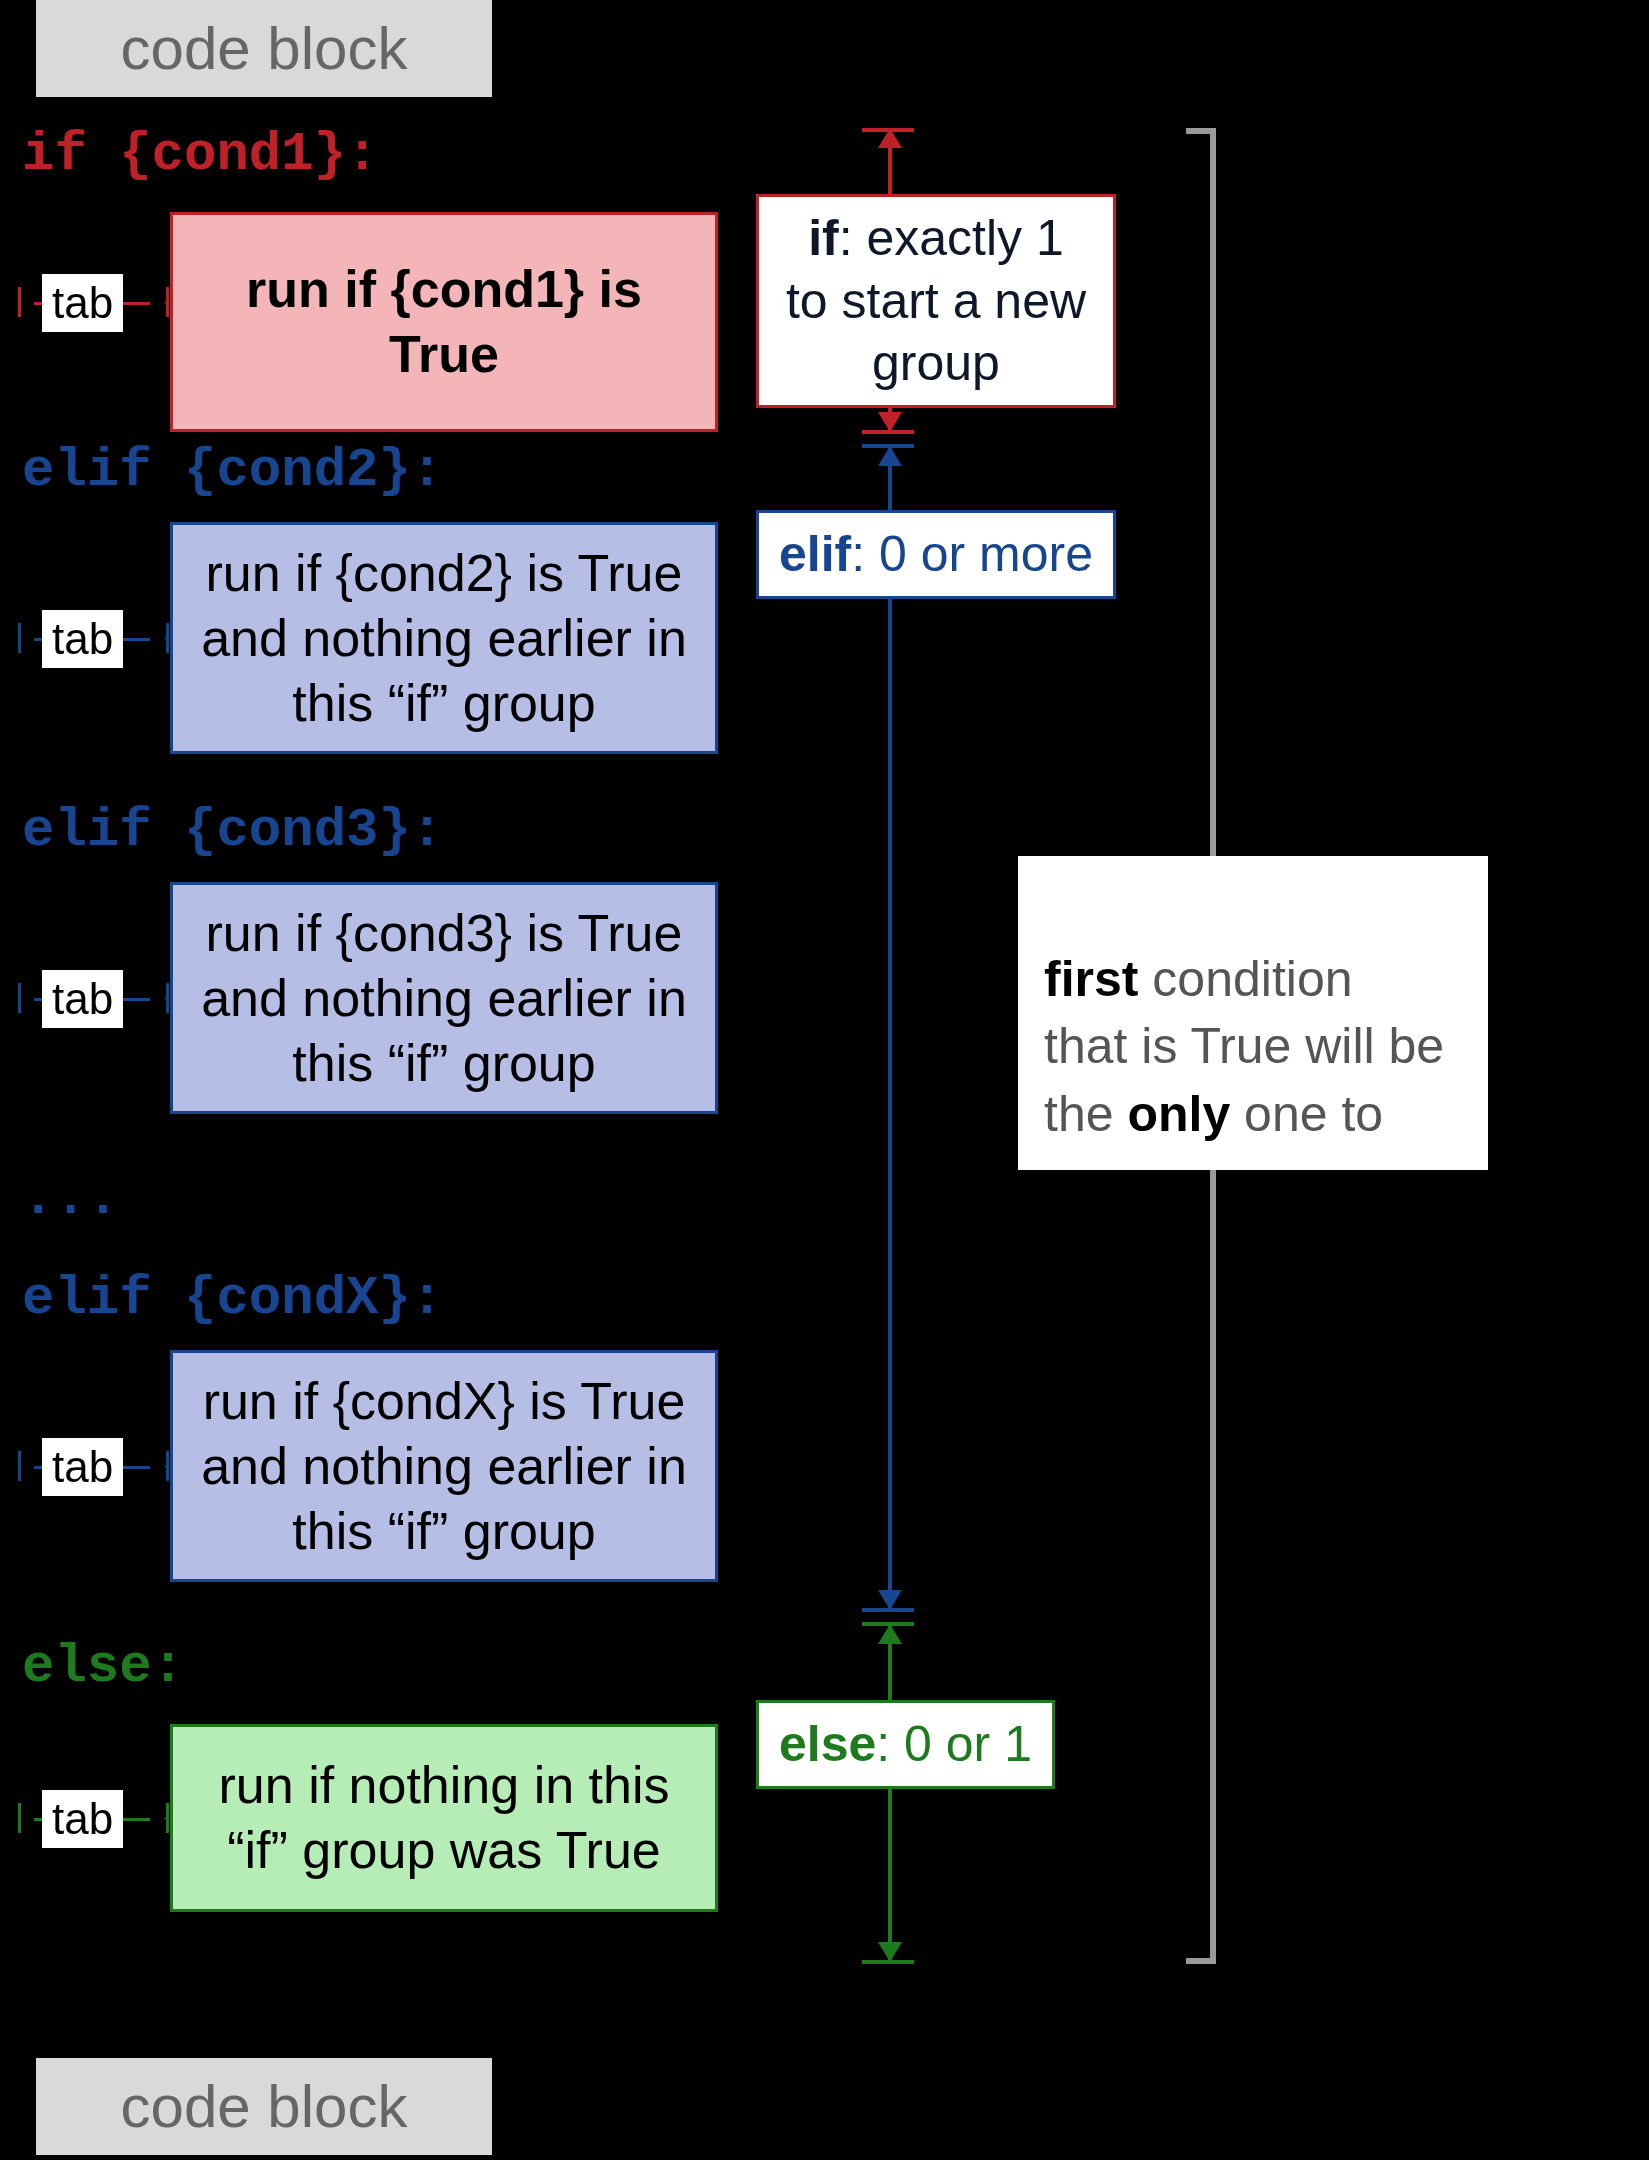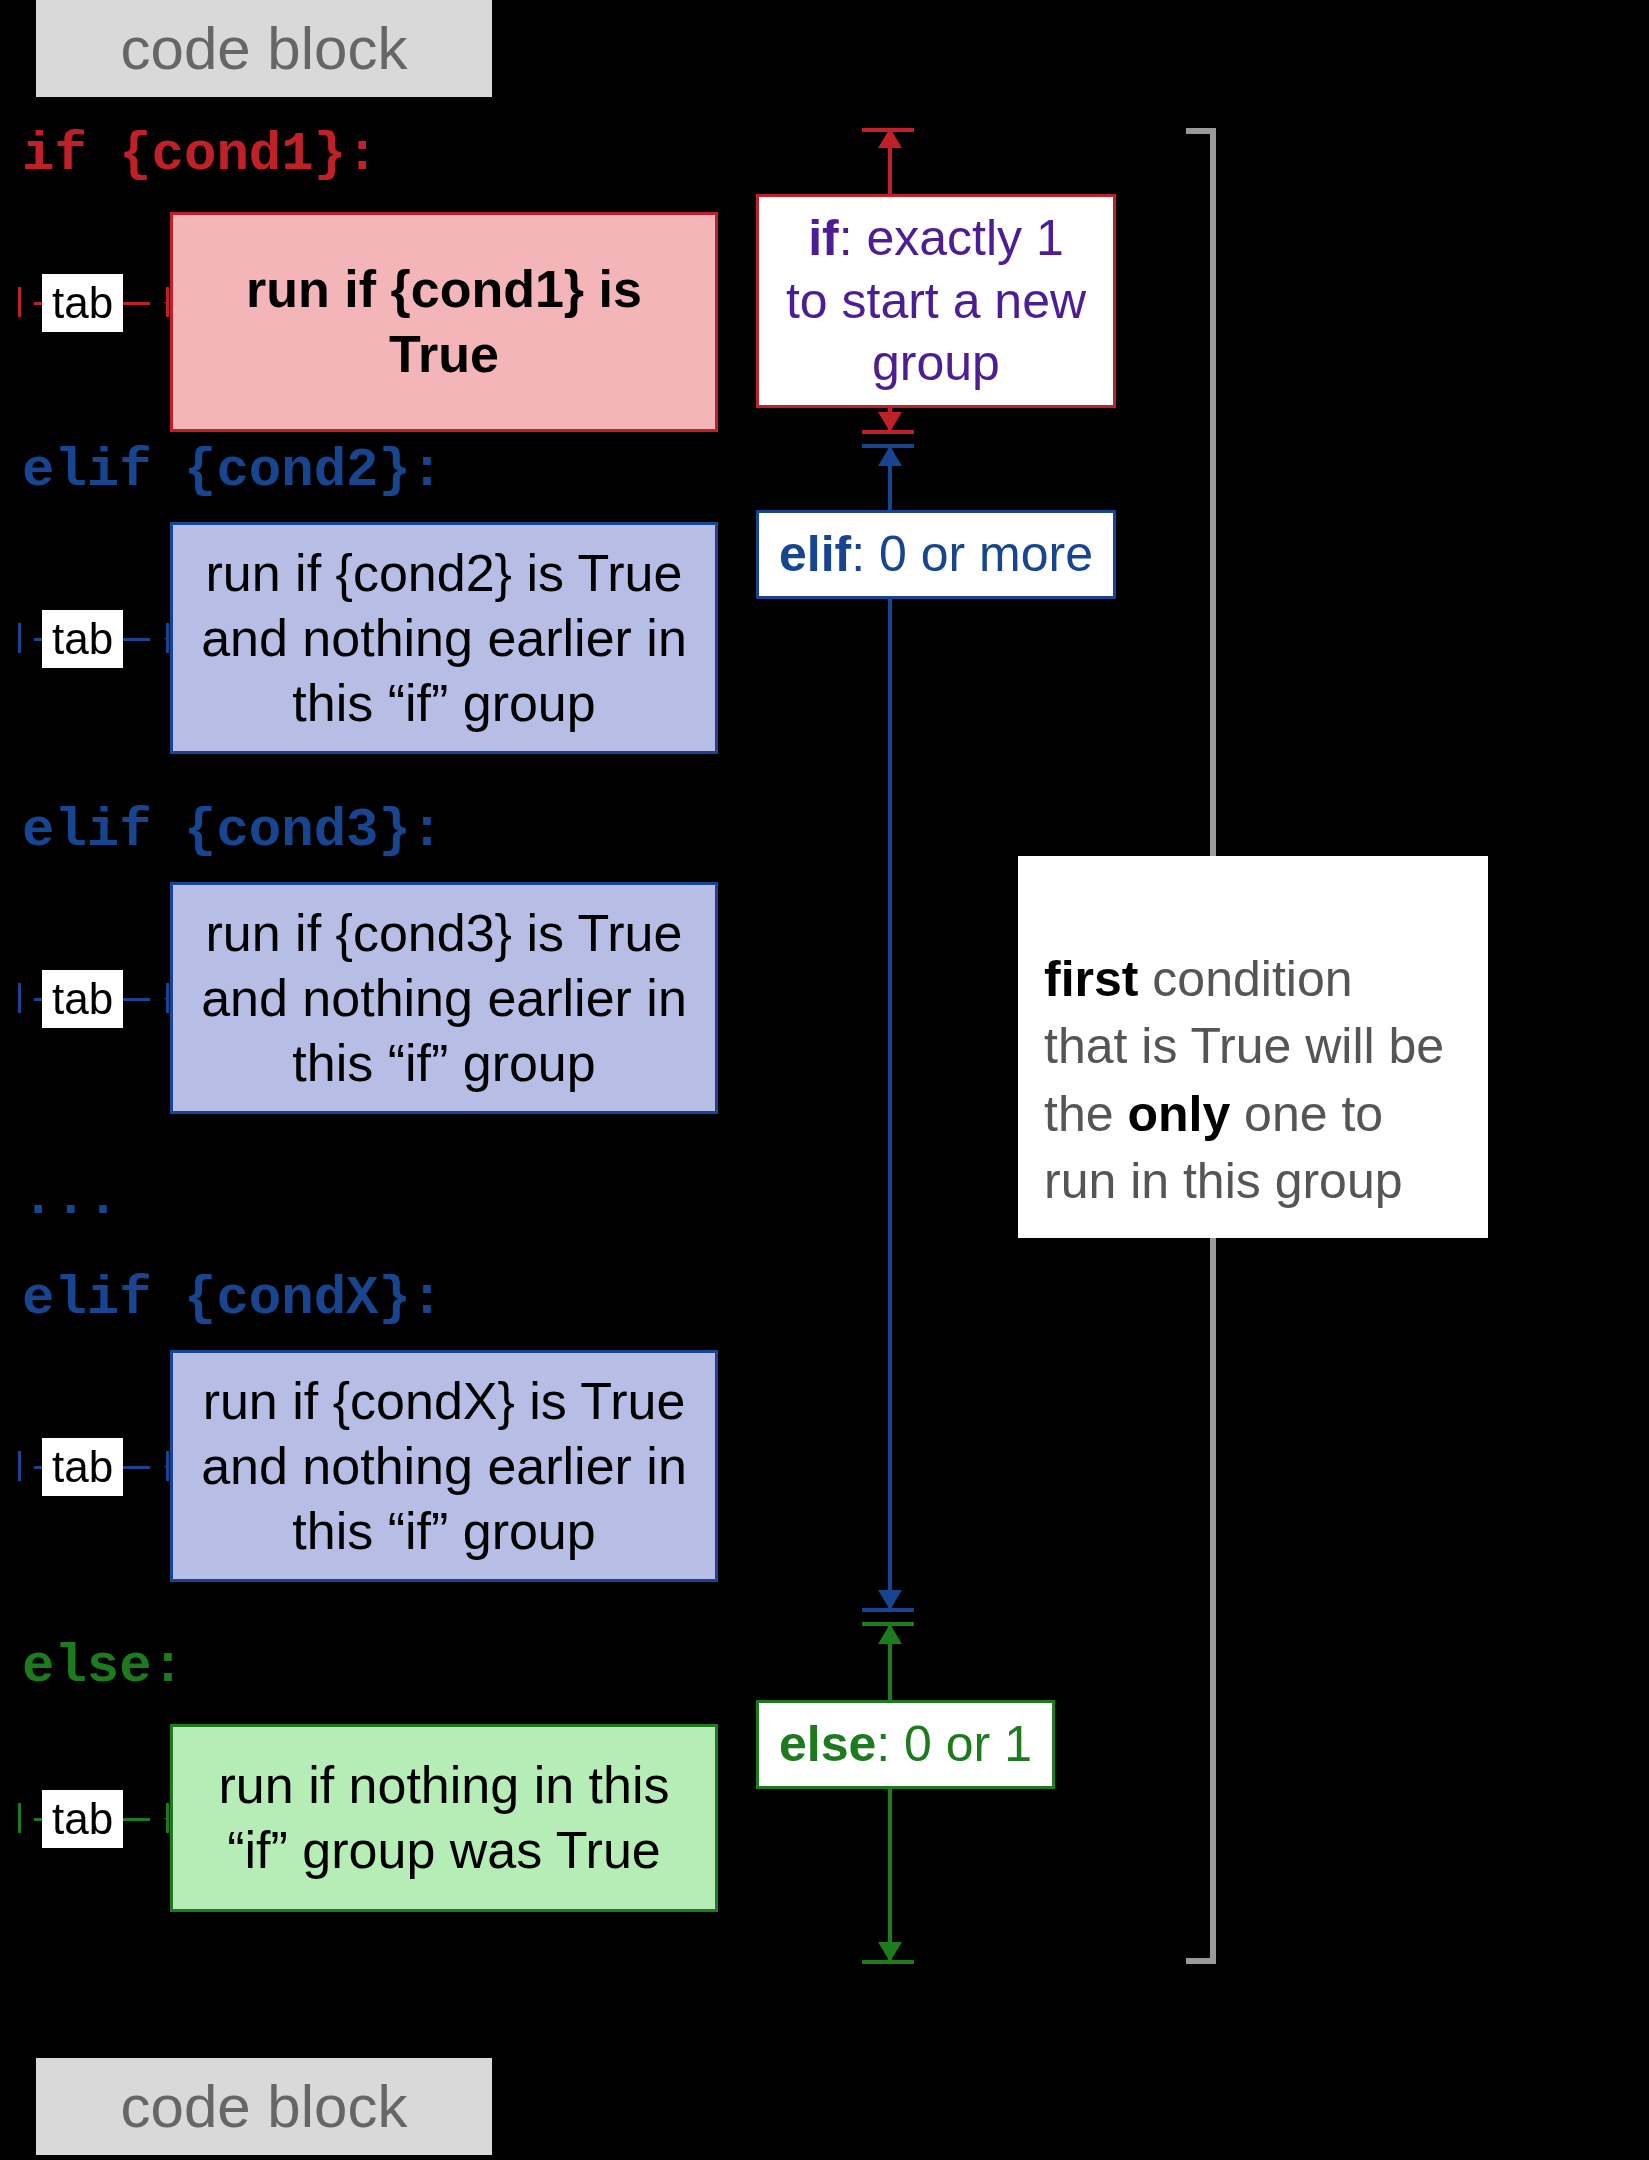--- a/index.html
+++ b/index.html
@@ -188,21 +188,21 @@
 <div class="tab-arrow" style="left:18px; top:1818px; width:148px; border-color:#1d7a1d;"></div>
 <div class="tab-bar-l" style="left:18px; top:1803px; border-color:#1d7a1d;"></div>
 <div class="tab-bar-r" style="left:166px; top:1803px; border-color:#1d7a1d;"></div>
 <div class="tab-badge" style="left:42px; top:1790px;">tab</div>
 
 <div class="vline" style="left:888px; top:130px; height:300px; border-color:#c02128;"></div>
 <div class="arrowhead-up" style="left:878px; top:128px; border-bottom-color:#c02128;"></div>
 <div class="arrowhead-down" style="left:878px; top:412px; border-top-color:#c02128;"></div>
 <div class="tick" style="left:862px; top:128px; width:52px; border-color:#c02128;"></div>
 <div class="tick" style="left:862px; top:430px; width:52px; border-color:#c02128;"></div>
-<div class="side-box" style="left:756px; top:194px; width:360px; text-align:center; border-color:#c02128; color:#4c1d95;">
+<div class="side-box" style="left:756px; top:194px; width:360px; text-align:center; border-color:#c02128; color:#0f172a;">
   <span style="font-weight:700;">if</span><span>: exactly 1</span><br>
   <span>to start a new</span><br>
   <span>group</span>
 </div>
 
 <div class="vline" style="left:888px; top:448px; height:1160px; border-color:#17458f;"></div>
 <div class="arrowhead-up" style="left:878px; top:446px; border-bottom-color:#17458f;"></div>
 <div class="arrowhead-down" style="left:878px; top:1590px; border-top-color:#17458f;"></div>
 <div class="tick" style="left:862px; top:444px; width:52px; border-color:#17458f;"></div>
 <div class="tick" style="left:862px; top:1608px; width:52px; border-color:#17458f;"></div>
@@ -219,14 +219,13 @@
   <span style="font-weight:700;">else</span><span>: 0 or 1</span>
 </div>
 
 <div class="gray-bracket" style="left:1186px; top:128px; width:30px; height:1836px;"></div>
 
 <div class="overall-box" style="left:1018px; top:856px; width:470px;">
   <br>
   <span style="font-weight:700; color:#000;">first</span><span> condition</span><br>
   <span>that is True will be</span><br>
   <span>the </span><span style="font-weight:700; color:#000;">only</span><span> one to</span><br>
-  <span>run in this group</span>
 </div>
 
 </body></html>

